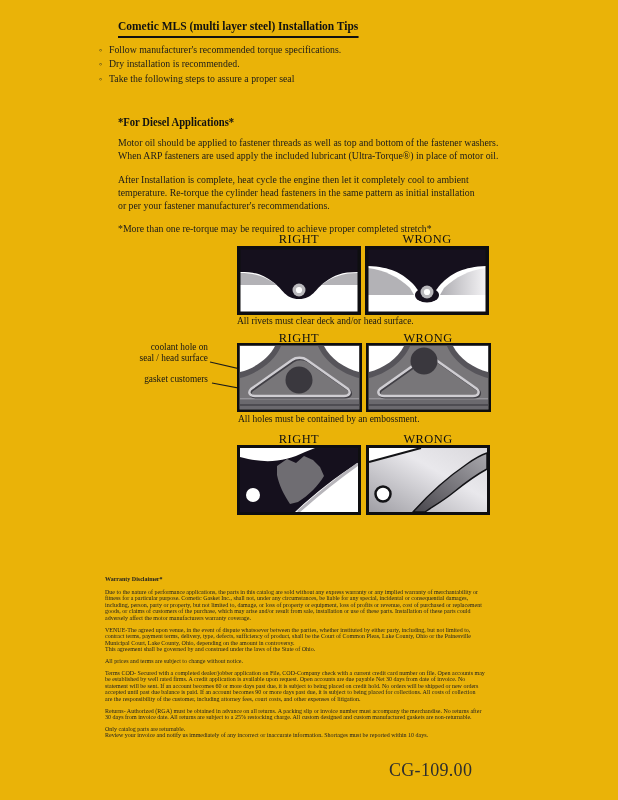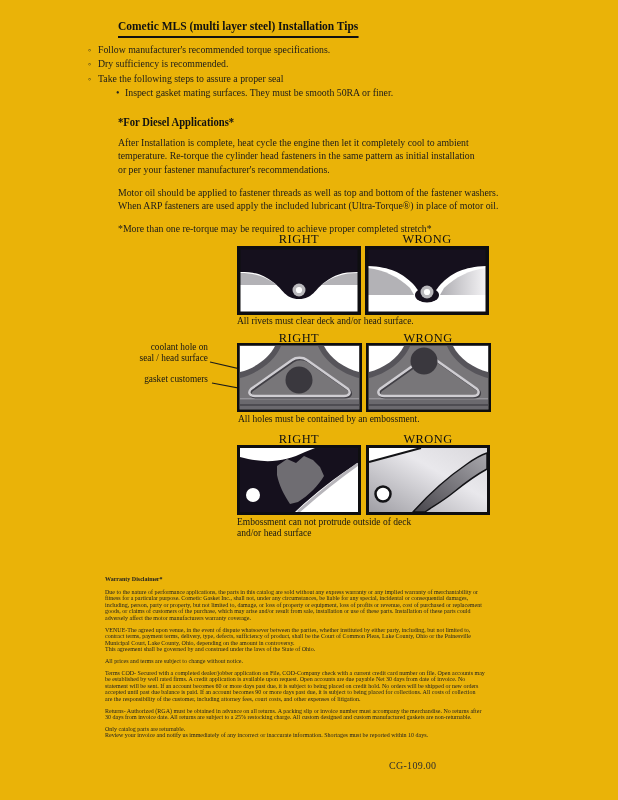--- a/index.html
+++ b/index.html
@@ -15,21 +15,21 @@
   .ml{white-space:pre-line;}
   
   .title{
     left:118px;top:18px;
     font-size:13.5px;font-weight:bold;color:#111;
     transform:scaleX(0.85);transform-origin:left top;
     border-bottom:2px solid #111;padding-bottom:2px;
     white-space:nowrap;
   }
   
-  .tips{left:88px;top:43px;width:470px;font-size:9.8px;line-height:13.4px;}
+  .tips{left:99px;top:43px;width:470px;font-size:9.8px;line-height:13.4px;}
   .tip-row{white-space:nowrap;}
   .tip-row .mk{display:inline-block;width:10px;font-size:9px;color:#222;}
   .tip-row.sub{padding-left:28px;}
   .tip-row.sub .mk{width:9px;font-size:10px;}
   
   .diesel{left:118px;top:116px;width:470px;font-size:9.8px;line-height:13.2px;}
   .diesel .hd{
     font-size:12.5px;font-weight:bold;color:#111;
     transform:scaleX(0.85);transform-origin:left top;
     margin-bottom:7px;white-space:nowrap;
@@ -44,43 +44,42 @@
   }
   .dcaption{font-size:9.5px;color:#151515;line-height:11px;white-space:nowrap;}
   .dcaption.wrap{white-space:pre-line;}
   .ann{font-size:9.3px;line-height:11px;text-align:right;color:#151515;}
   .panel{display:block;}
   
   .warranty{left:105px;top:576px;width:432px;font-size:6px;line-height:6.6px;color:#222;}
   .warranty .whd{font-weight:bold;margin:0 0 6px 0;}
   .warranty p{margin:0 0 5px 0;}
   
-  .pagecode{left:389px;top:760px;font-size:10px;color:#2e2e2e;letter-spacing:0.3px;text-align:center;}
+  .pagecode{left:389px;top:760px;font-size:18px;color:#2e2e2e;letter-spacing:0.3px;text-align:center;}
 </style>
 </head>
 <body>
 
 <div class="page">
 
   <div class="abs title">Cometic MLS (multi layer steel) Installation Tips</div>
 
   <div class="abs tips">
     <div class="tip-row"><span class="mk">◦</span><span>Follow manufacturer's recommended torque specifications.</span></div>
-    <div class="tip-row"><span class="mk">◦</span><span>Dry sufficiency is recommended.</span></div>
+    <div class="tip-row"><span class="mk">◦</span><span>Dry installation is recommended.</span></div>
     <div class="tip-row"><span class="mk">◦</span><span>Take the following steps to assure a proper seal</span></div>
-    <div class="tip-row sub"><span class="mk">•</span><span>Inspect gasket mating surfaces.  They must be smooth 50RA or finer.</span></div>
   </div>
 
   <div class="abs diesel">
     <div class="hd">*For Diesel Applications*</div>
+    <p class="ml">Motor oil should be applied to fastener threads as well as top and bottom of the fastener washers.
+When ARP fasteners are used apply the included lubricant (Ultra-Torque®) in place of motor oil.</p>
     <p class="ml">After Installation is complete, heat cycle the engine then let it completely cool to ambient
 temperature. Re-torque the cylinder head fasteners in the same pattern as initial installation
 or per your fastener manufacturer's recommendations.</p>
-    <p class="ml">Motor oil should be applied to fastener threads as well as top and bottom of the fastener washers.
-When ARP fasteners are used apply the included lubricant (Ultra-Torque®) in place of motor oil.</p>
     <p class="ml">*More than one re-torque may be required to achieve proper completed stretch*</p>
   </div>
 
   <div class="abs dlabel" style="left:237px;top:231px;">RIGHT</div>
   <div class="abs dlabel" style="left:365px;top:231px;">WRONG</div>
 
   <svg class="abs panel" style="left:237px;top:246px;" width="124" height="69" viewBox="0 0 124 69">
     <rect x="0" y="0" width="124" height="69" fill="#ffffff"></rect>
     <path d="M3,27 C18,27 27,30 40,39 L3,39 Z" fill="#b3b2b6"></path>
     <path d="M121,27 C106,27 97,30 84,39 L121,39 Z" fill="#b3b2b6"></path>
@@ -179,22 +178,20 @@
       </linearGradient>
     </defs>
     <rect x="0" y="0" width="124" height="70" fill="url(#gLight)"></rect>
     <path d="M3,3 H55 C36,8 18,13 3,17 Z" fill="#ffffff"></path>
     <path d="M3,17 C18,13 36,8 55,3" stroke="#131316" stroke-width="2" fill="none"></path>
     <path d="M47,67 C62,50 82,32 101,19 C108,14 115,10 121,8 L121,24 C110,30 99,38 88,47 C77,56 66,62 59,67 Z" fill="url(#gDark)" stroke="#131316" stroke-width="1.5"></path>
     <circle cx="17" cy="49" r="7.5" fill="#ffffff" stroke="#131316" stroke-width="2.5"></circle>
     <rect x="1.5" y="1.5" width="121" height="67" fill="none" stroke="#0e0e10" stroke-width="3"></rect>
   </svg>
 
-  <div class="abs dcaption wrap" style="left:237px;top:517px;">Embossment can not protrude outside of deck
-and/or head surface</div>
 
   <div class="abs warranty">
     <p class="whd">Warranty Disclaimer*</p>
     <p class="ml">Due to the nature of performance applications, the parts in this catalog are sold without any express warranty or any implied warranty of merchantability or
 fitness for a particular purpose.  Cometic Gasket Inc., shall not, under any circumstances, be liable for any special, incidental or consequential damages,
 including, person, party or property, but not limited to, damage, or loss of property or equipment, loss of profits or revenue, cost of purchased or replacement
 goods, or claims of customers of the purchase, which may arise and/or result from sale, installation or use of these parts.  Installation of these parts could
 adversely affect the motor manufacturers warranty coverage.</p>
     <p class="ml">VENUE-The agreed upon venue, in the event of dispute whatsoever between the parties, whether instituted by either party, including, but not limited to,
 contract terms, payment terms, delivery, type, defects, sufficiency of product, shall be the Court of Common Pleas, Lake County, Ohio or the Painesville

